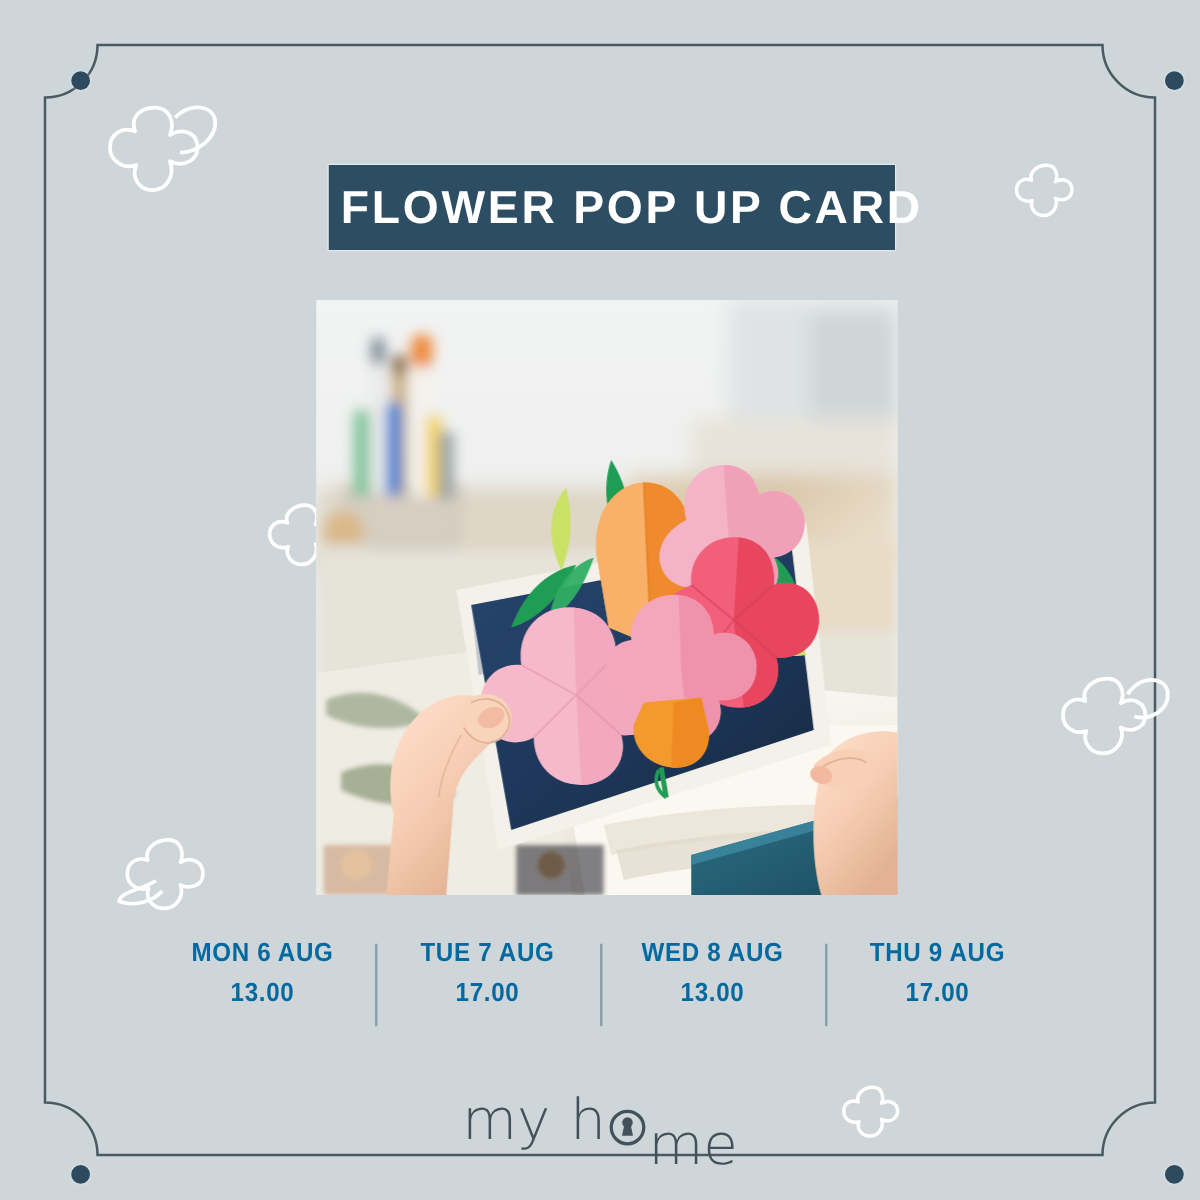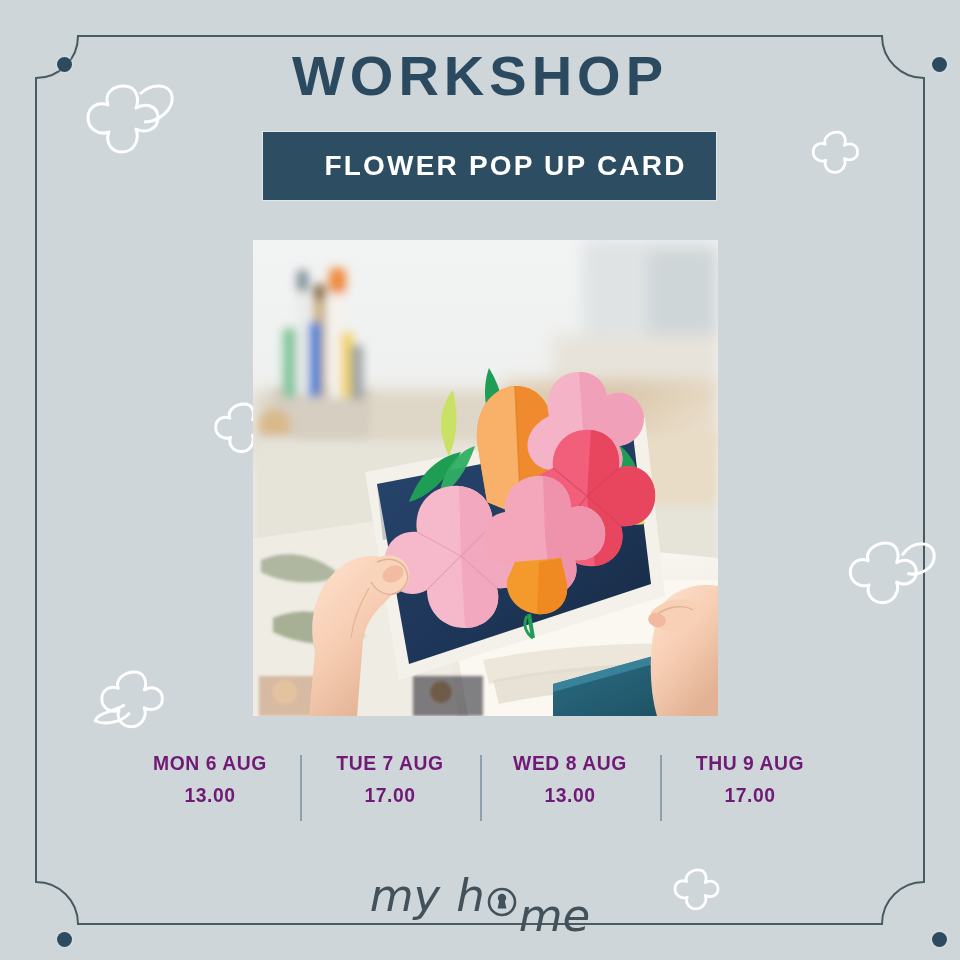--- a/index.html
+++ b/index.html
@@ -78,21 +78,21 @@
     width: 453px;
     height: 68px;
     background: #2d4d63;
     box-shadow: 0 0 0 1px rgba(255,255,255,0.45);
     display: flex;
     align-items: center;
     justify-content: center;
   }
   .banner-text {
     color: #ffffff;
-    font-size: 28px;
+    font-size: 37px;
     font-weight: bold;
     letter-spacing: 2.2px;
     font-family: "Liberation Sans", sans-serif;
     white-space: nowrap;
     margin-left: 32px;
   }
 
   
   .photo {
     position: absolute;
@@ -111,21 +111,21 @@
     left: 120px;
     top: 752px;
     width: 720px;
     height: 72px;
     display: flex;
   }
   .sched-col {
     flex: 1 1 0;
     text-align: center;
     position: relative;
-    color: #701a75;
+    color: #0369a1;
     font-family: "Liberation Sans", sans-serif;
   }
   .sched-col + .sched-col::before {
     content: "";
     position: absolute;
     left: 0;
     top: 3px;
     bottom: 3px;
     width: 2px;
     background: #8ea0ab;
@@ -152,21 +152,20 @@
   .logo {
     position: absolute;
     left: 0;
     top: 852px;
     width: 960px;
     display: flex;
     align-items: center;
     justify-content: center;
     gap: 0px;
     color: #43515a;
-    font-style: italic;
   }
   .logo-my {
     font-size: 45px;
     font-weight: 300;
     letter-spacing: 0px;
     font-family: "DejaVu Sans", sans-serif;
     line-height: 1;
   }
   .logo-gap { width: 16px; }
   .logo-h {
@@ -271,21 +270,20 @@
     <svg width="64" height="60" viewBox="0 0 110 100">
       <g fill="none" stroke="#ffffff" stroke-width="4.8" stroke-linejoin="round">
         <path d="M52 12 C64 12 68 24 64 34 C74 28 86 33 86 45 C86 56 74 61 64 56
                  C68 67 60 79 48 79 C37 79 29 69 33 59
                  C22 63 12 55 12 45 C12 34 22 28 32 32
                  C28 21 40 12 52 12 Z"></path>
       </g>
     </svg>
   </div>
 
-  <div class="title">WORKSHOP</div>
 
   <div class="banner">
     <span class="banner-text">FLOWER POP UP CARD</span>
   </div>
 
   <div class="photo">
     <svg viewBox="0 0 465 476" preserveAspectRatio="xMidYMid slice">
       <defs>
         <linearGradient id="bgTop" x1="0" y1="0" x2="0" y2="1">
           <stop offset="0%" stop-color="#f2f3f3"></stop>

